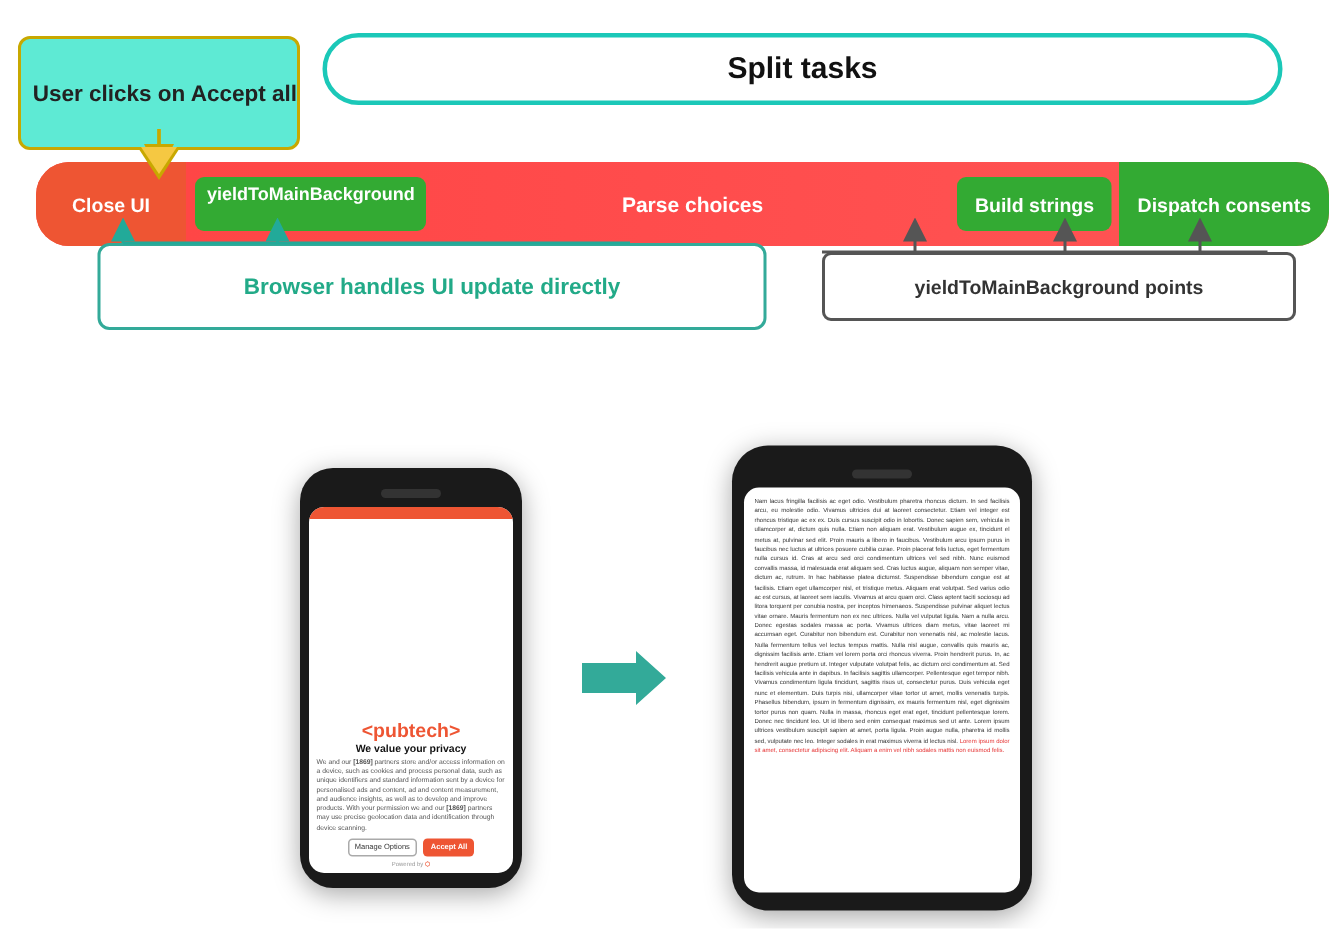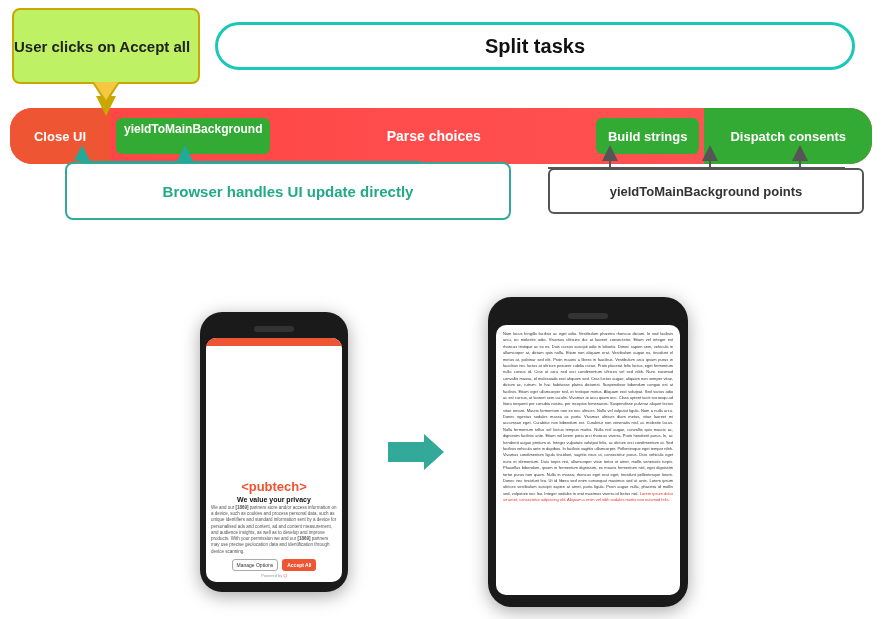--- a/index.html
+++ b/index.html
@@ -16,29 +16,29 @@
     .diagram-area {
       position: absolute;
       top: 0; left: 0;
       width: 888px;
       height: 280px;
     }
 
     
     .user-clicks-box {
       position: absolute;
-      top: 8px; left: 12px;
+      top: 24px; left: 12px;
       width: 188px;
       height: 76px;
-      background: #bef264;
+      background: #5eead4;
       border: 2px solid #c8a800;
       border-radius: 8px;
       display: flex;
       align-items: center;
-      justify-content: flex-start;
+      justify-content: flex-end;
       text-align: center;
       font-size: 15px;
       font-weight: bold;
       color: #222;
       
     }
     .user-clicks-box::after {
       content: '';
       position: absolute;
       bottom: -18px;
@@ -75,21 +75,21 @@
       justify-content: center;
       font-size: 20px;
       font-weight: bold;
       color: #111;
     }
 
     
     .pipeline-bar {
       position: absolute;
       top: 108px;
-      left: 10px;
+      left: 24px;
       width: 862px;
       height: 56px;
       background: linear-gradient(to right, #f44 0%, #f55 100%);
       border-radius: 22px;
       display: flex;
       align-items: center;
     }
 
     
     .seg {
@@ -140,21 +140,21 @@
       background: transparent;
       color: #fff;
       font-size: 14px;
       font-weight: bold;
       padding: 0 12px;
     }
     .seg-dispatch-box {
       background: #3a3;
       border-radius: 0 22px 22px 0;
       height: 100%;
-      padding: 0 26px;
+      padding: 0 12px;
       display: flex;
       align-items: center;
       font-size: 13px;
       font-weight: bold;
       color: #fff;
     }
 
     
     .browser-handles-box {
       position: absolute;

